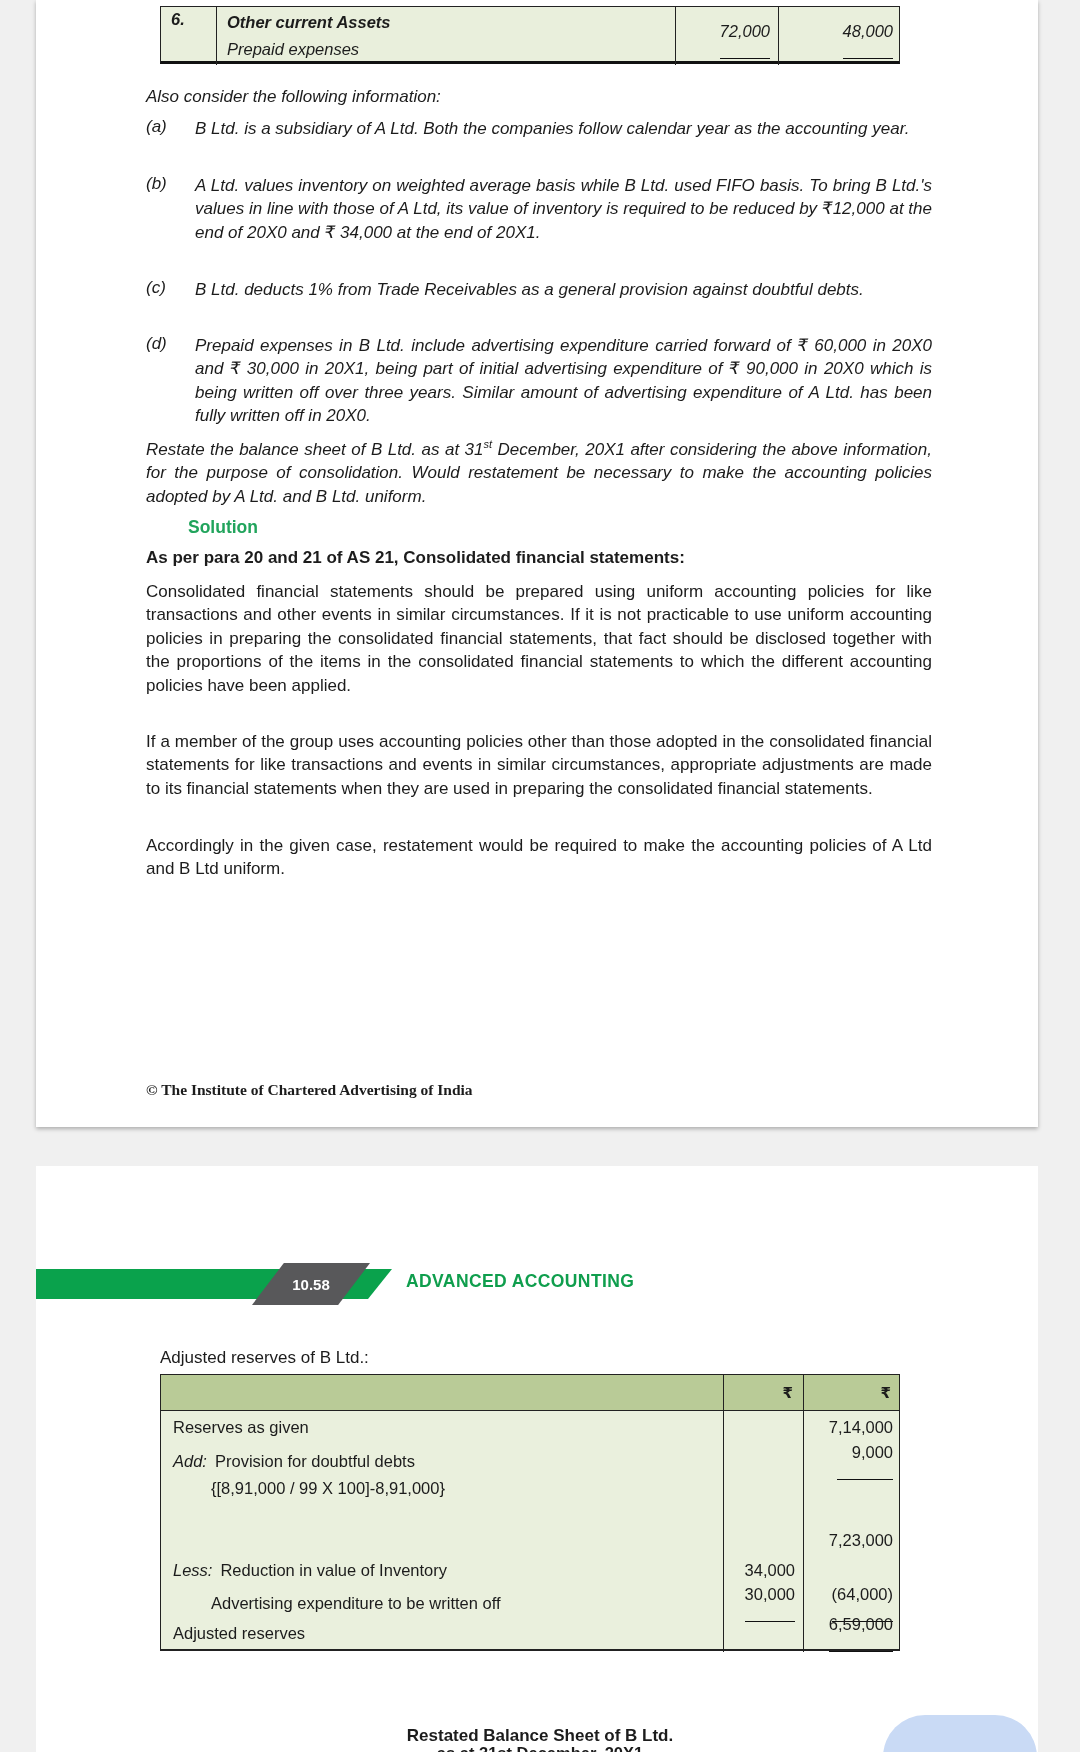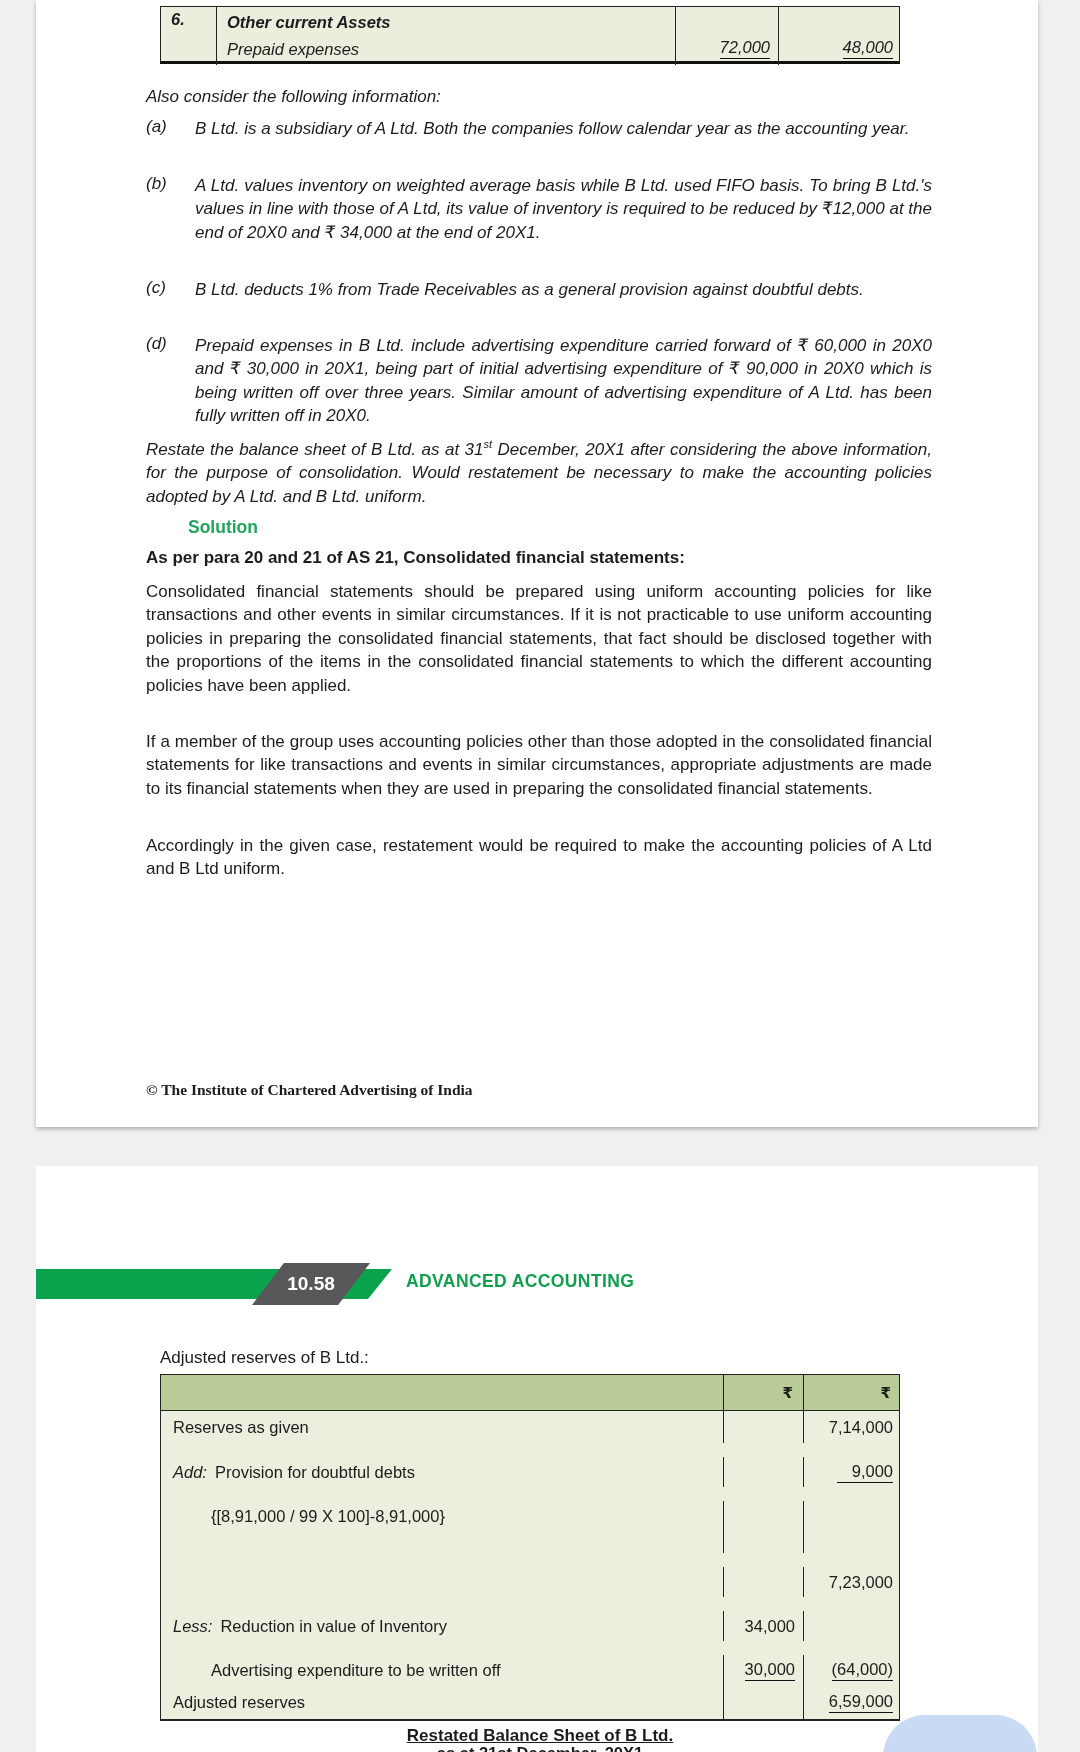--- a/index.html
+++ b/index.html
@@ -21,67 +21,67 @@
     background:#e9efdc;border:1.2px solid #222;border-bottom:3px solid #111;
     box-sizing:border-box;font-size:16.5px;
   }
   .tt .cell{box-sizing:border-box;}
   .tt .br{border-right:1.2px solid #222;}
   .tt-num{font-weight:bold;font-style:italic;padding:3px 0 0 10px;}
   .tt-desc{padding:2px 10px;line-height:27px;font-style:italic;}
   .tt-desc .l1{font-weight:bold;}
   .tt-val{display:flex;align-items:flex-end;justify-content:flex-end;
     padding:0 8px 6px 0;font-style:italic;}
-  .uln{border-bottom:1.6px solid #111;padding-bottom:1px;}
+  .uln{border-bottom:1.6px solid #111;padding-bottom:17px;}
 
   
   .it{font-style:italic;}
   .txt{position:absolute;font-size:17px;line-height:23.4px;}
   .just{text-align:justify;}
   .li-label{position:absolute;left:110px;font-size:17px;font-style:italic;}
   .li-text{position:absolute;left:159px;width:737px;}
   .sup{font-size:11px;vertical-align:super;line-height:0;}
   .solution{position:absolute;left:110px;top:517px;font-size:17.5px;font-weight:bold;color:#21a45c;margin-left:42px;}
   .asper{position:absolute;left:110px;top:548px;font-size:17px;font-weight:bold;}
   .copyright{position:absolute;left:110px;top:1081px;font-size:15.5px;font-weight:bold;
     font-family:"Liberation Serif","DejaVu Serif",serif;}
 
   
   .banner-bar{position:absolute;left:0;top:103px;width:356px;height:30px;background:#0aa24c;
     clip-path:polygon(0 0,100% 0,calc(100% - 24px) 100%,0 100%);}
   .banner-num{position:absolute;left:216px;top:97px;width:118px;height:42px;background:#58585a;
     clip-path:polygon(27% 0,100% 0,73% 100%,0 100%);
     display:flex;align-items:center;justify-content:center;
-    color:#ffffff;font-weight:bold;font-size:19px;}
+    color:#ffffff;font-weight:bold;font-size:15px;}
   .banner-title{position:absolute;left:370px;top:105px;font-size:17.5px;font-weight:bold;
     color:#0f9e4d;letter-spacing:.4px;}
   .h2{position:absolute;left:124px;top:182px;font-size:17px;font-weight:normal;}
 
   
   .rt{position:absolute;left:124px;top:208px;width:740px;
     border:1.2px solid #222;border-bottom:2.5px solid #222;box-sizing:border-box;
     background:#eaf0dd;font-size:16.5px;}
   .rt-row{display:grid;grid-template-columns:563px 80px 97px;box-sizing:border-box;}
   .rt-head{height:36px;background:#b9cb97;border-bottom:1.5px solid #222;}
   .rt-head .cell{display:flex;align-items:center;justify-content:flex-end;
     padding-right:10px;font-weight:bold;font-size:15px;}
   .rt .cell{box-sizing:border-box;}
   .rt .c1{border-right:1.2px solid #222;}
   .rt .c2{border-right:1.2px solid #222;}
   .rt-desc{padding-left:12px;display:flex;align-items:center;}
   .rt-amt{display:flex;align-items:center;justify-content:flex-end;padding-right:8px;}
   .prefix{font-style:italic;margin-right:8px;}
   .ind{padding-left:50px;}
   .u-ext{display:inline-block;min-width:56px;text-align:right;}
-  .h32{height:32px;}.h30{height:30px;margin-top:14px;}.h22{height:22px;}.h34{height:34px;}
+  .h32{height:32px;}.h30{height:30px;}.h22{height:22px;}.h34{height:34px;}
 
   .note{position:absolute;left:110px;top:506px;width:788px;font-size:17px;line-height:23.5px;text-align:justify;}
   .note b{font-weight:bold;}
   .restated{position:absolute;left:110px;top:560px;width:788px;text-align:center;
-    font-size:17px;font-weight:bold;text-decoration:underline;}
+    font-size:17px;font-weight:bold;}
   .restated-sub{position:absolute;left:110px;top:578px;width:788px;text-align:center;
     font-size:16.5px;font-weight:bold;}
   .blob{position:absolute;left:847px;top:549px;width:154px;height:84px;
     background:#c9daf5;border-radius:46px;}
 </style>
 </head>
 <body>
 
 <div class="page" id="page1">
 

